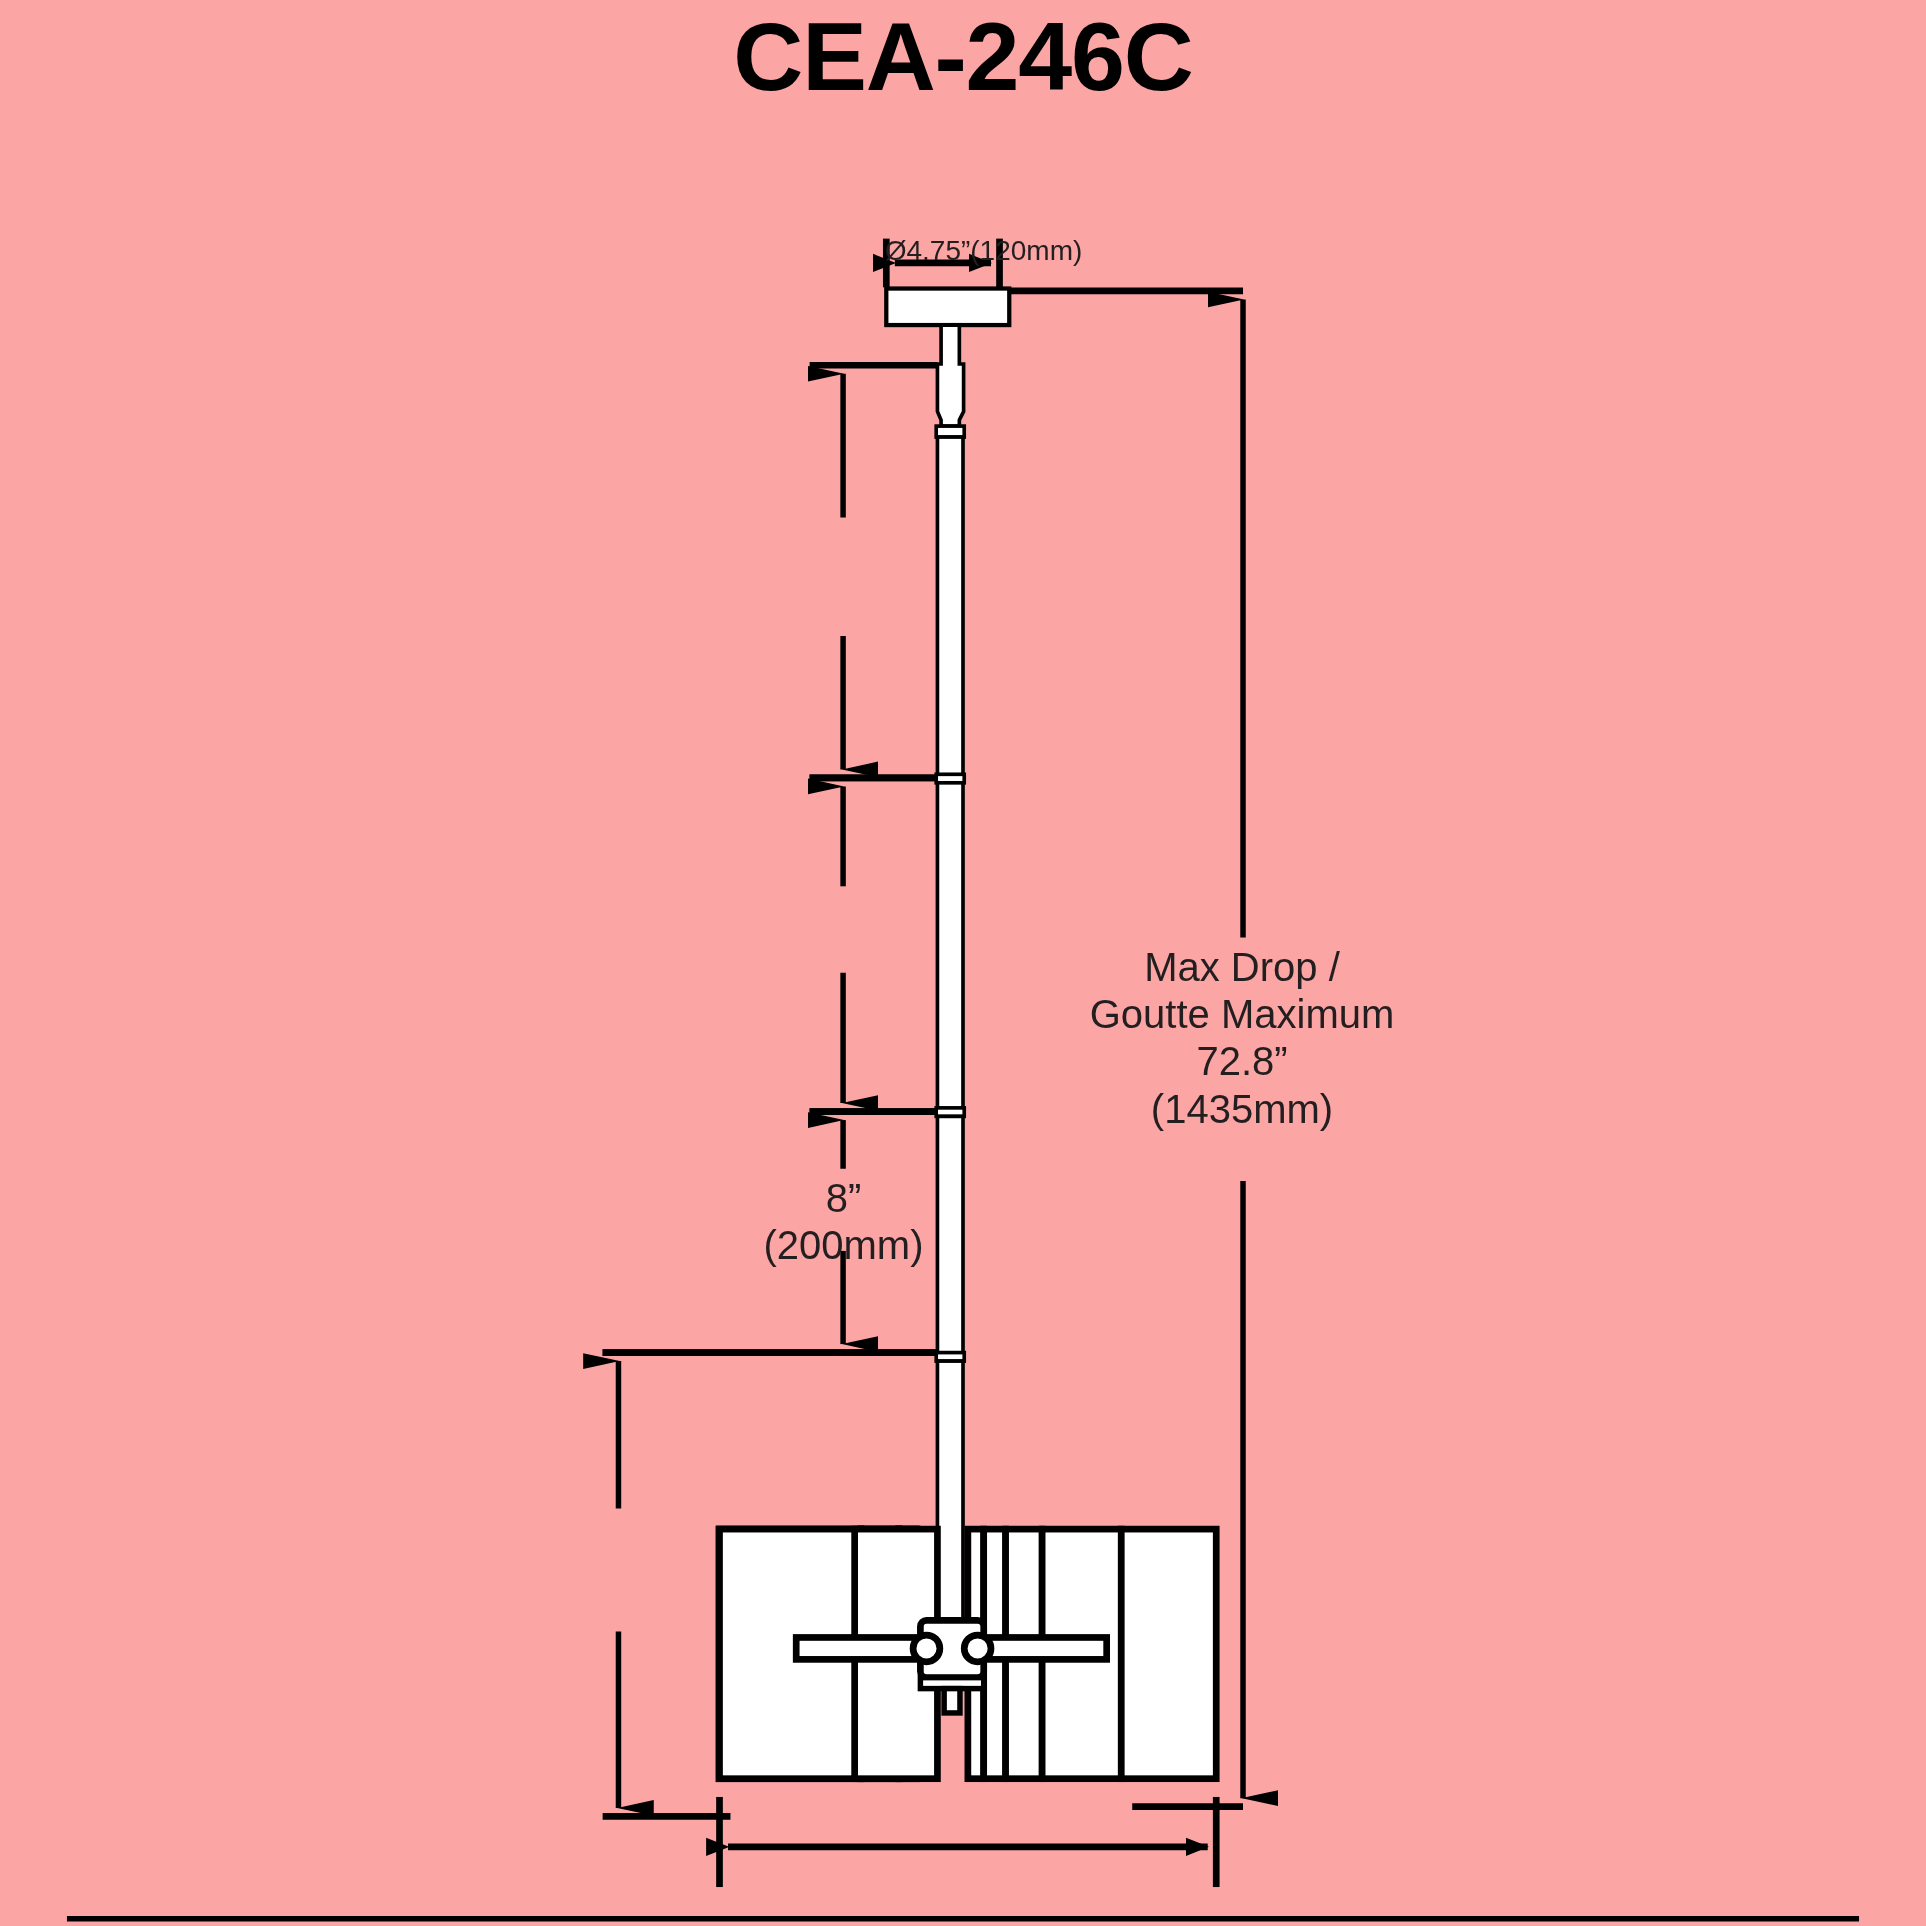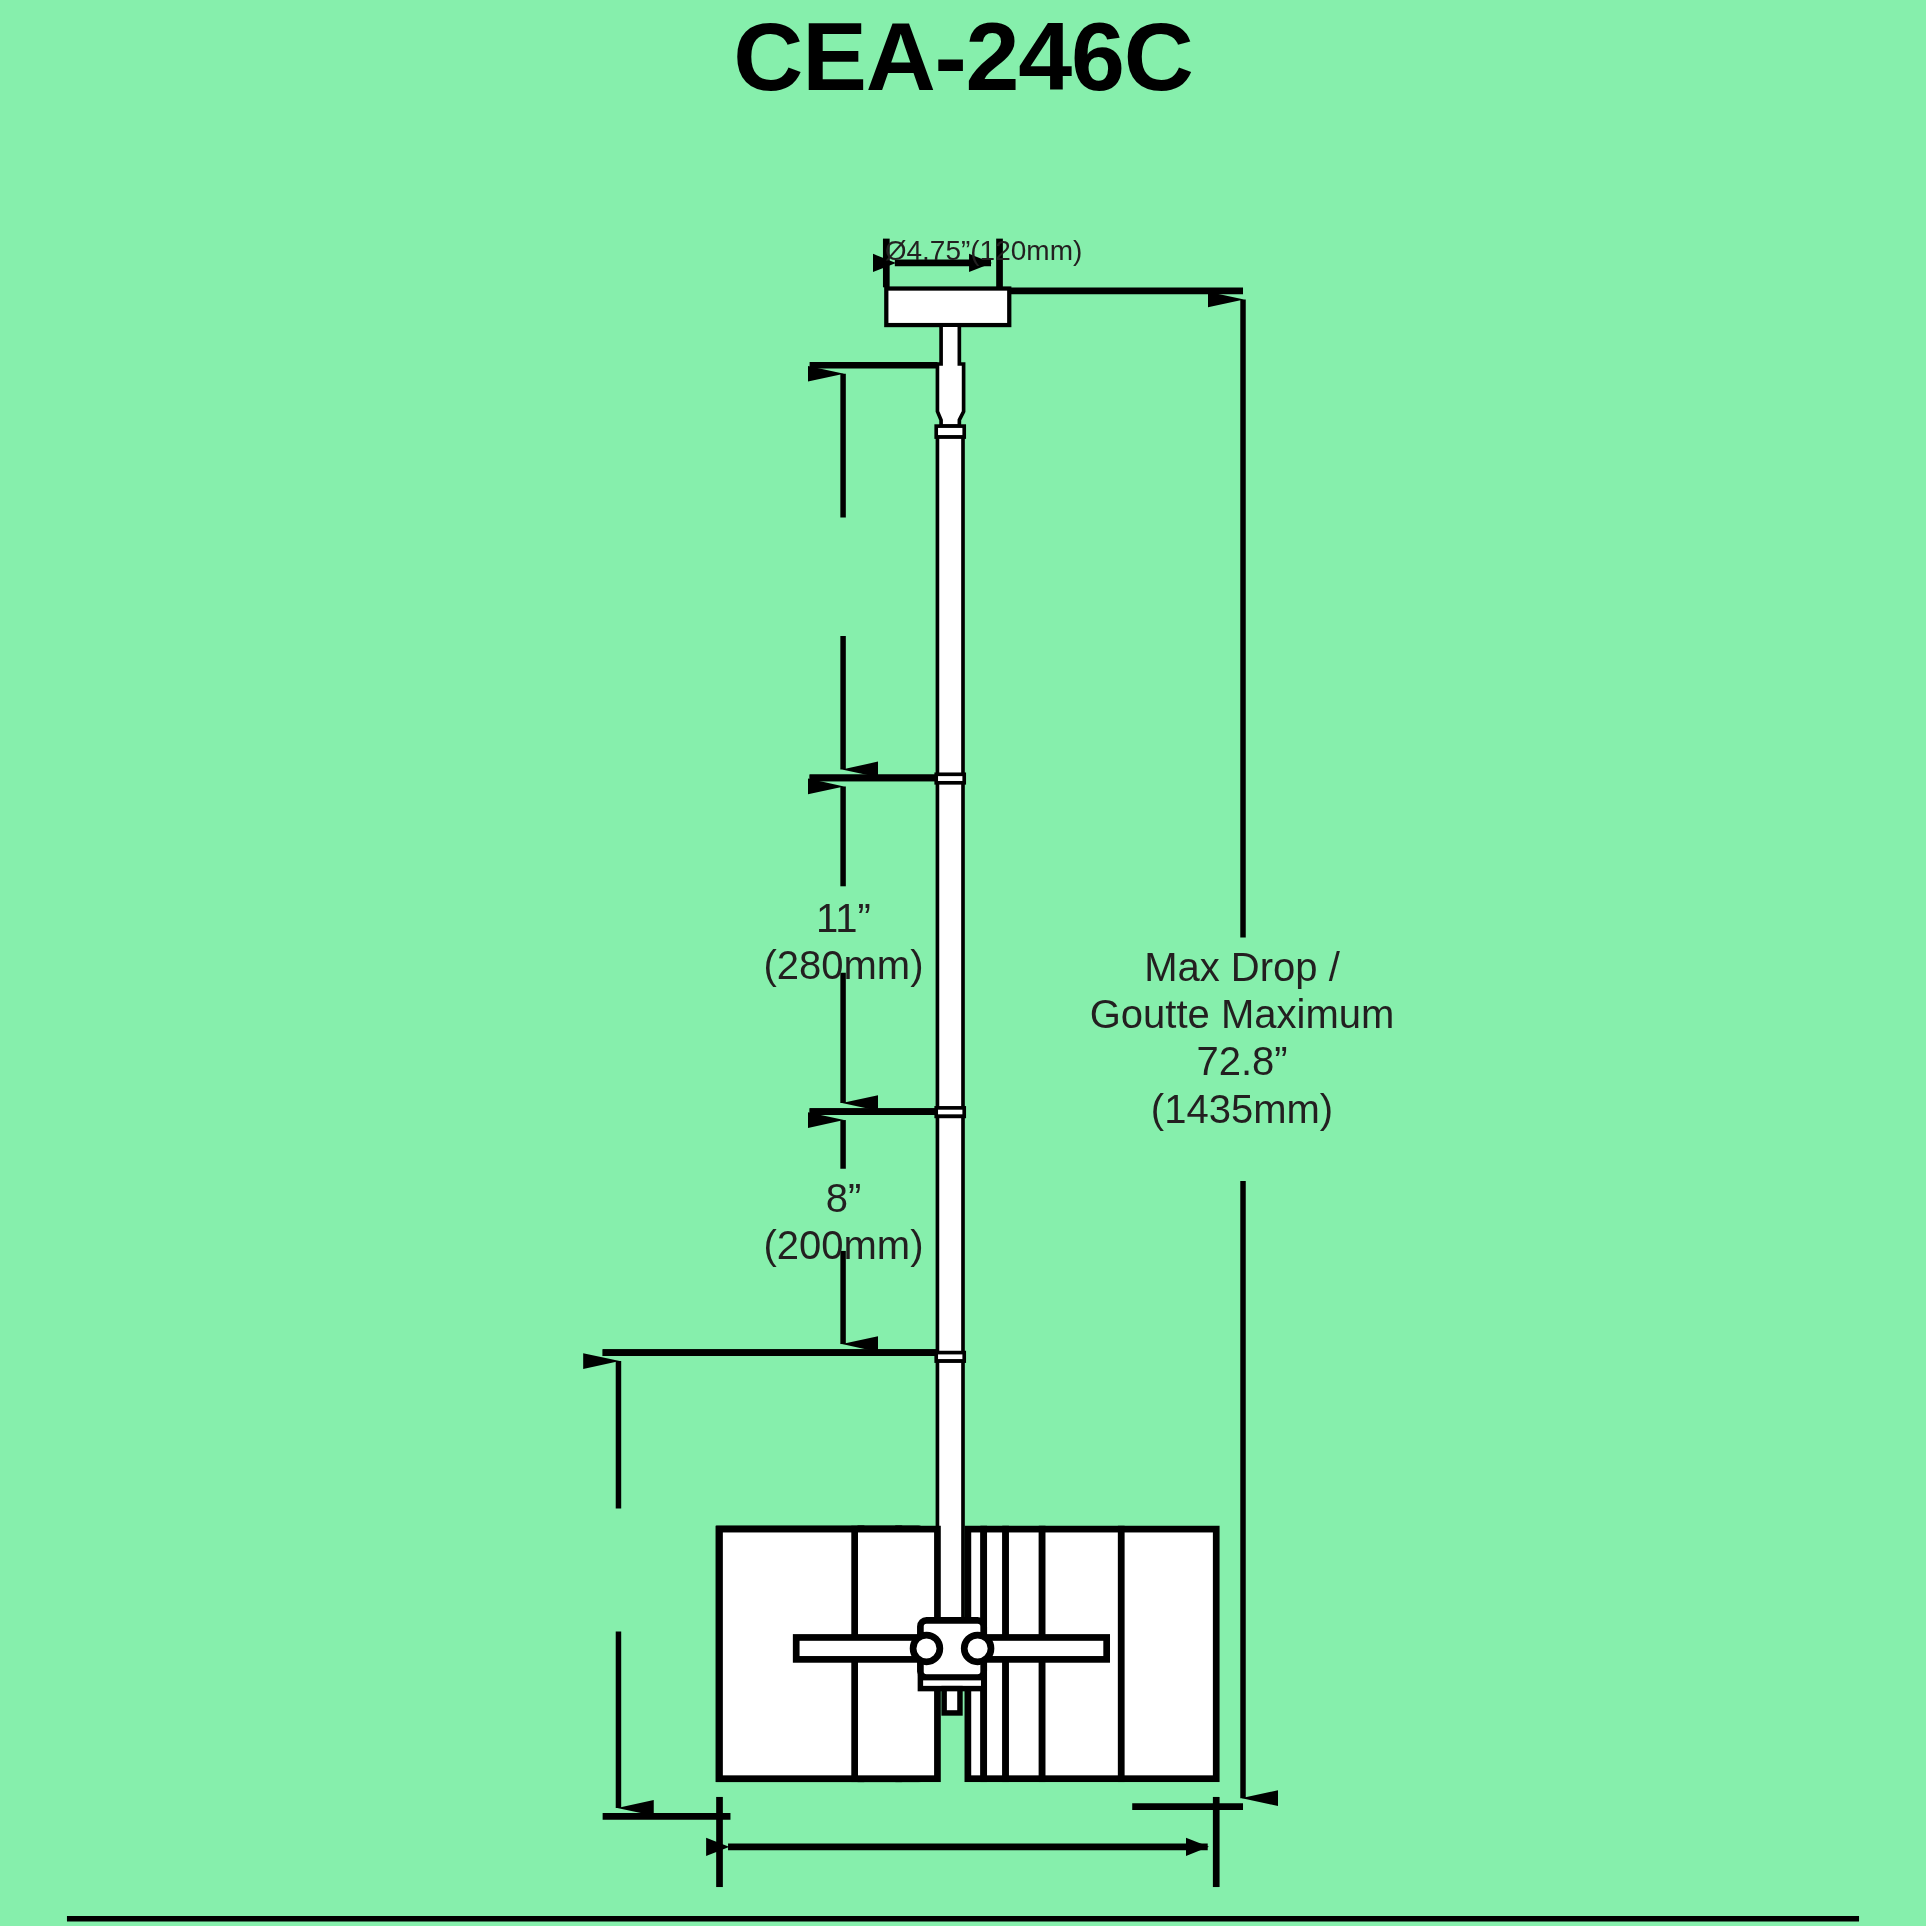--- a/index.html
+++ b/index.html
@@ -4,21 +4,21 @@
 <style>
   html, body {
     margin: 0;
     padding: 0;
     background: #ffffff;
   }
   #page {
     position: relative;
     width: 1926px;
     height: 1926px;
-    background: #86efac;
+    background: #fca5a5;
     font-family: "Liberation Sans", sans-serif;
     overflow: hidden;
   }
   #drawing {
     position: absolute;
     left: 0;
     top: 0;
     width: 1926px;
     height: 1926px;
   }
@@ -472,22 +472,20 @@
       <line x1="1998" y1="2952" x2="1998" y2="3100" stroke="#000000" stroke-width="11"></line>
       <line x1="1196" y1="3034" x2="1984" y2="3034" stroke="#000000" stroke-width="11" marker-start="url(#arrHeadSide)" marker-end="url(#arrHeadSide)"></line>
     </g>
 
     <line x1="110" y1="3152" x2="3054" y2="3152" stroke="#000000" stroke-width="9"></line>
   </svg>
 
   <div class="dimlabel lbl-top-dia">Ø4.75”(120mm)</div>
 
 
-  <div class="dimlabel lbl-11">11”
-(280mm)</div>
 
   <div class="dimlabel lbl-8">8”
 (200mm)</div>
 
 
   <div class="dimlabel lbl-maxdrop">Max Drop /
 Goutte Maximum
 72.8”
 (1435mm)</div>
 

